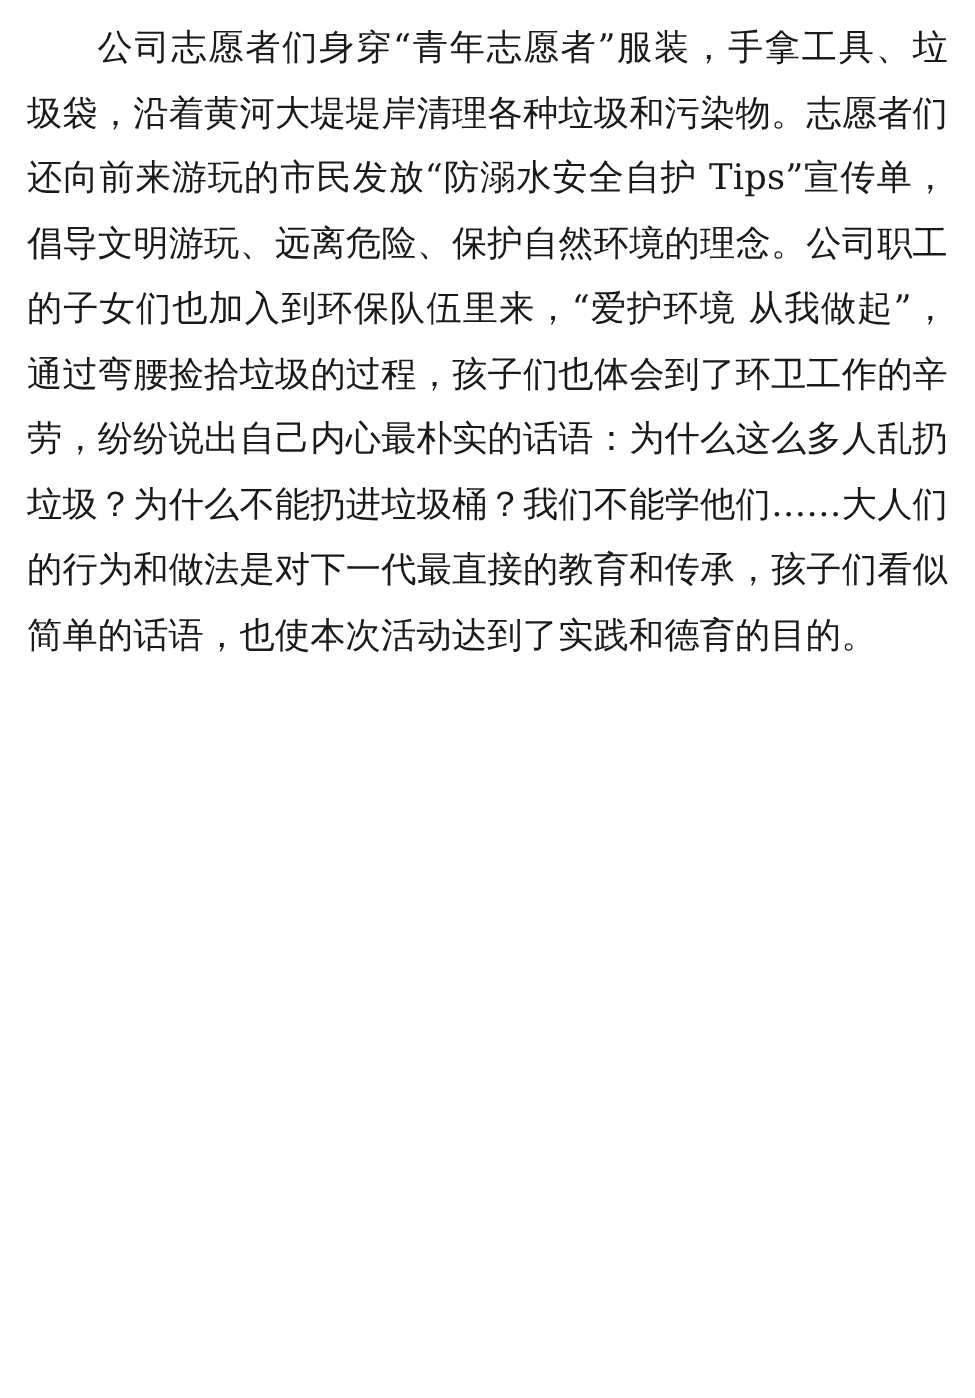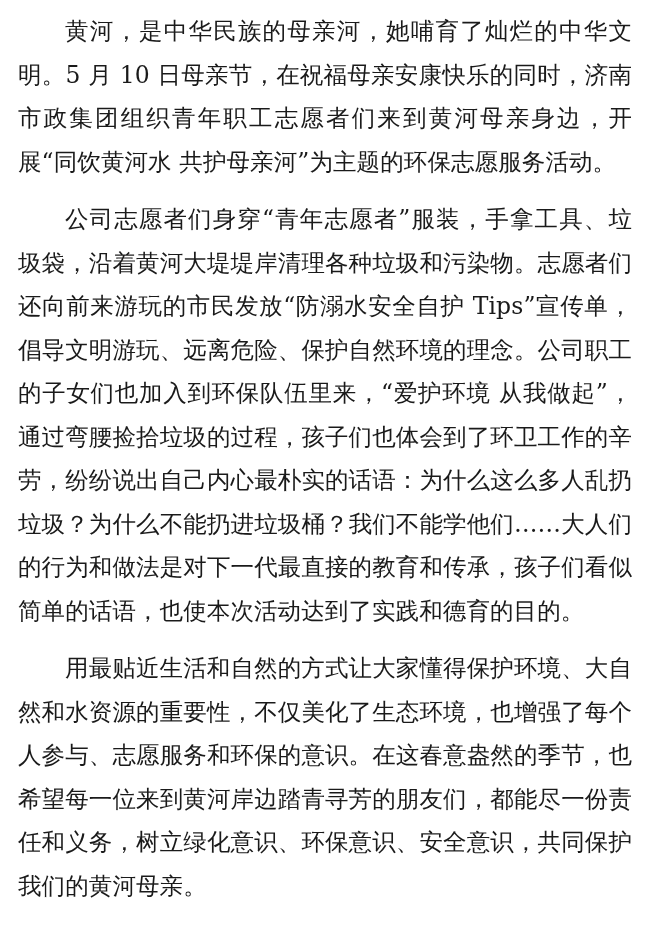--- a/index.html
+++ b/index.html
@@ -35,17 +35,15 @@
   }
   .para + .para {
     margin-top: 14px;
   }
 </style>
 </head>
 <body>
 
 <div class="page">
   <div class="doc-body">
-    <p class="para">黄河，是中华民族的母亲河，她哺育了灿烂的中华文明。5 月 10 日母亲节，在祝福母亲安康快乐的同时，济南市政集团组织青年职工志愿者们来到黄河母亲身边，开展“同饮黄河水  共护母亲河”为主题的环保志愿服务活动。</p>
     <p class="para">公司志愿者们身穿“青年志愿者”服装，手拿工具、垃圾袋，沿着黄河大堤堤岸清理各种垃圾和污染物。志愿者们还向前来游玩的市民发放“防溺水安全自护 Tips”宣传单，倡导文明游玩、远离危险、保护自然环境的理念。公司职工的子女们也加入到环保队伍里来，“爱护环境  从我做起”，通过弯腰捡拾垃圾的过程，孩子们也体会到了环卫工作的辛劳，纷纷说出自己内心最朴实的话语：为什么这么多人乱扔垃圾？为什么不能扔进垃圾桶？我们不能学他们……大人们的行为和做法是对下一代最直接的教育和传承，孩子们看似简单的话语，也使本次活动达到了实践和德育的目的。</p>
-    <p class="para">用最贴近生活和自然的方式让大家懂得保护环境、大自然和水资源的重要性，不仅美化了生态环境，也增强了每个人参与、志愿服务和环保的意识。在这春意盎然的季节，也希望每一位来到黄河岸边踏青寻芳的朋友们，都能尽一份责任和义务，树立绿化意识、环保意识、安全意识，共同保护我们的黄河母亲。</p>
   </div>
 </div>
 
 </body></html>

